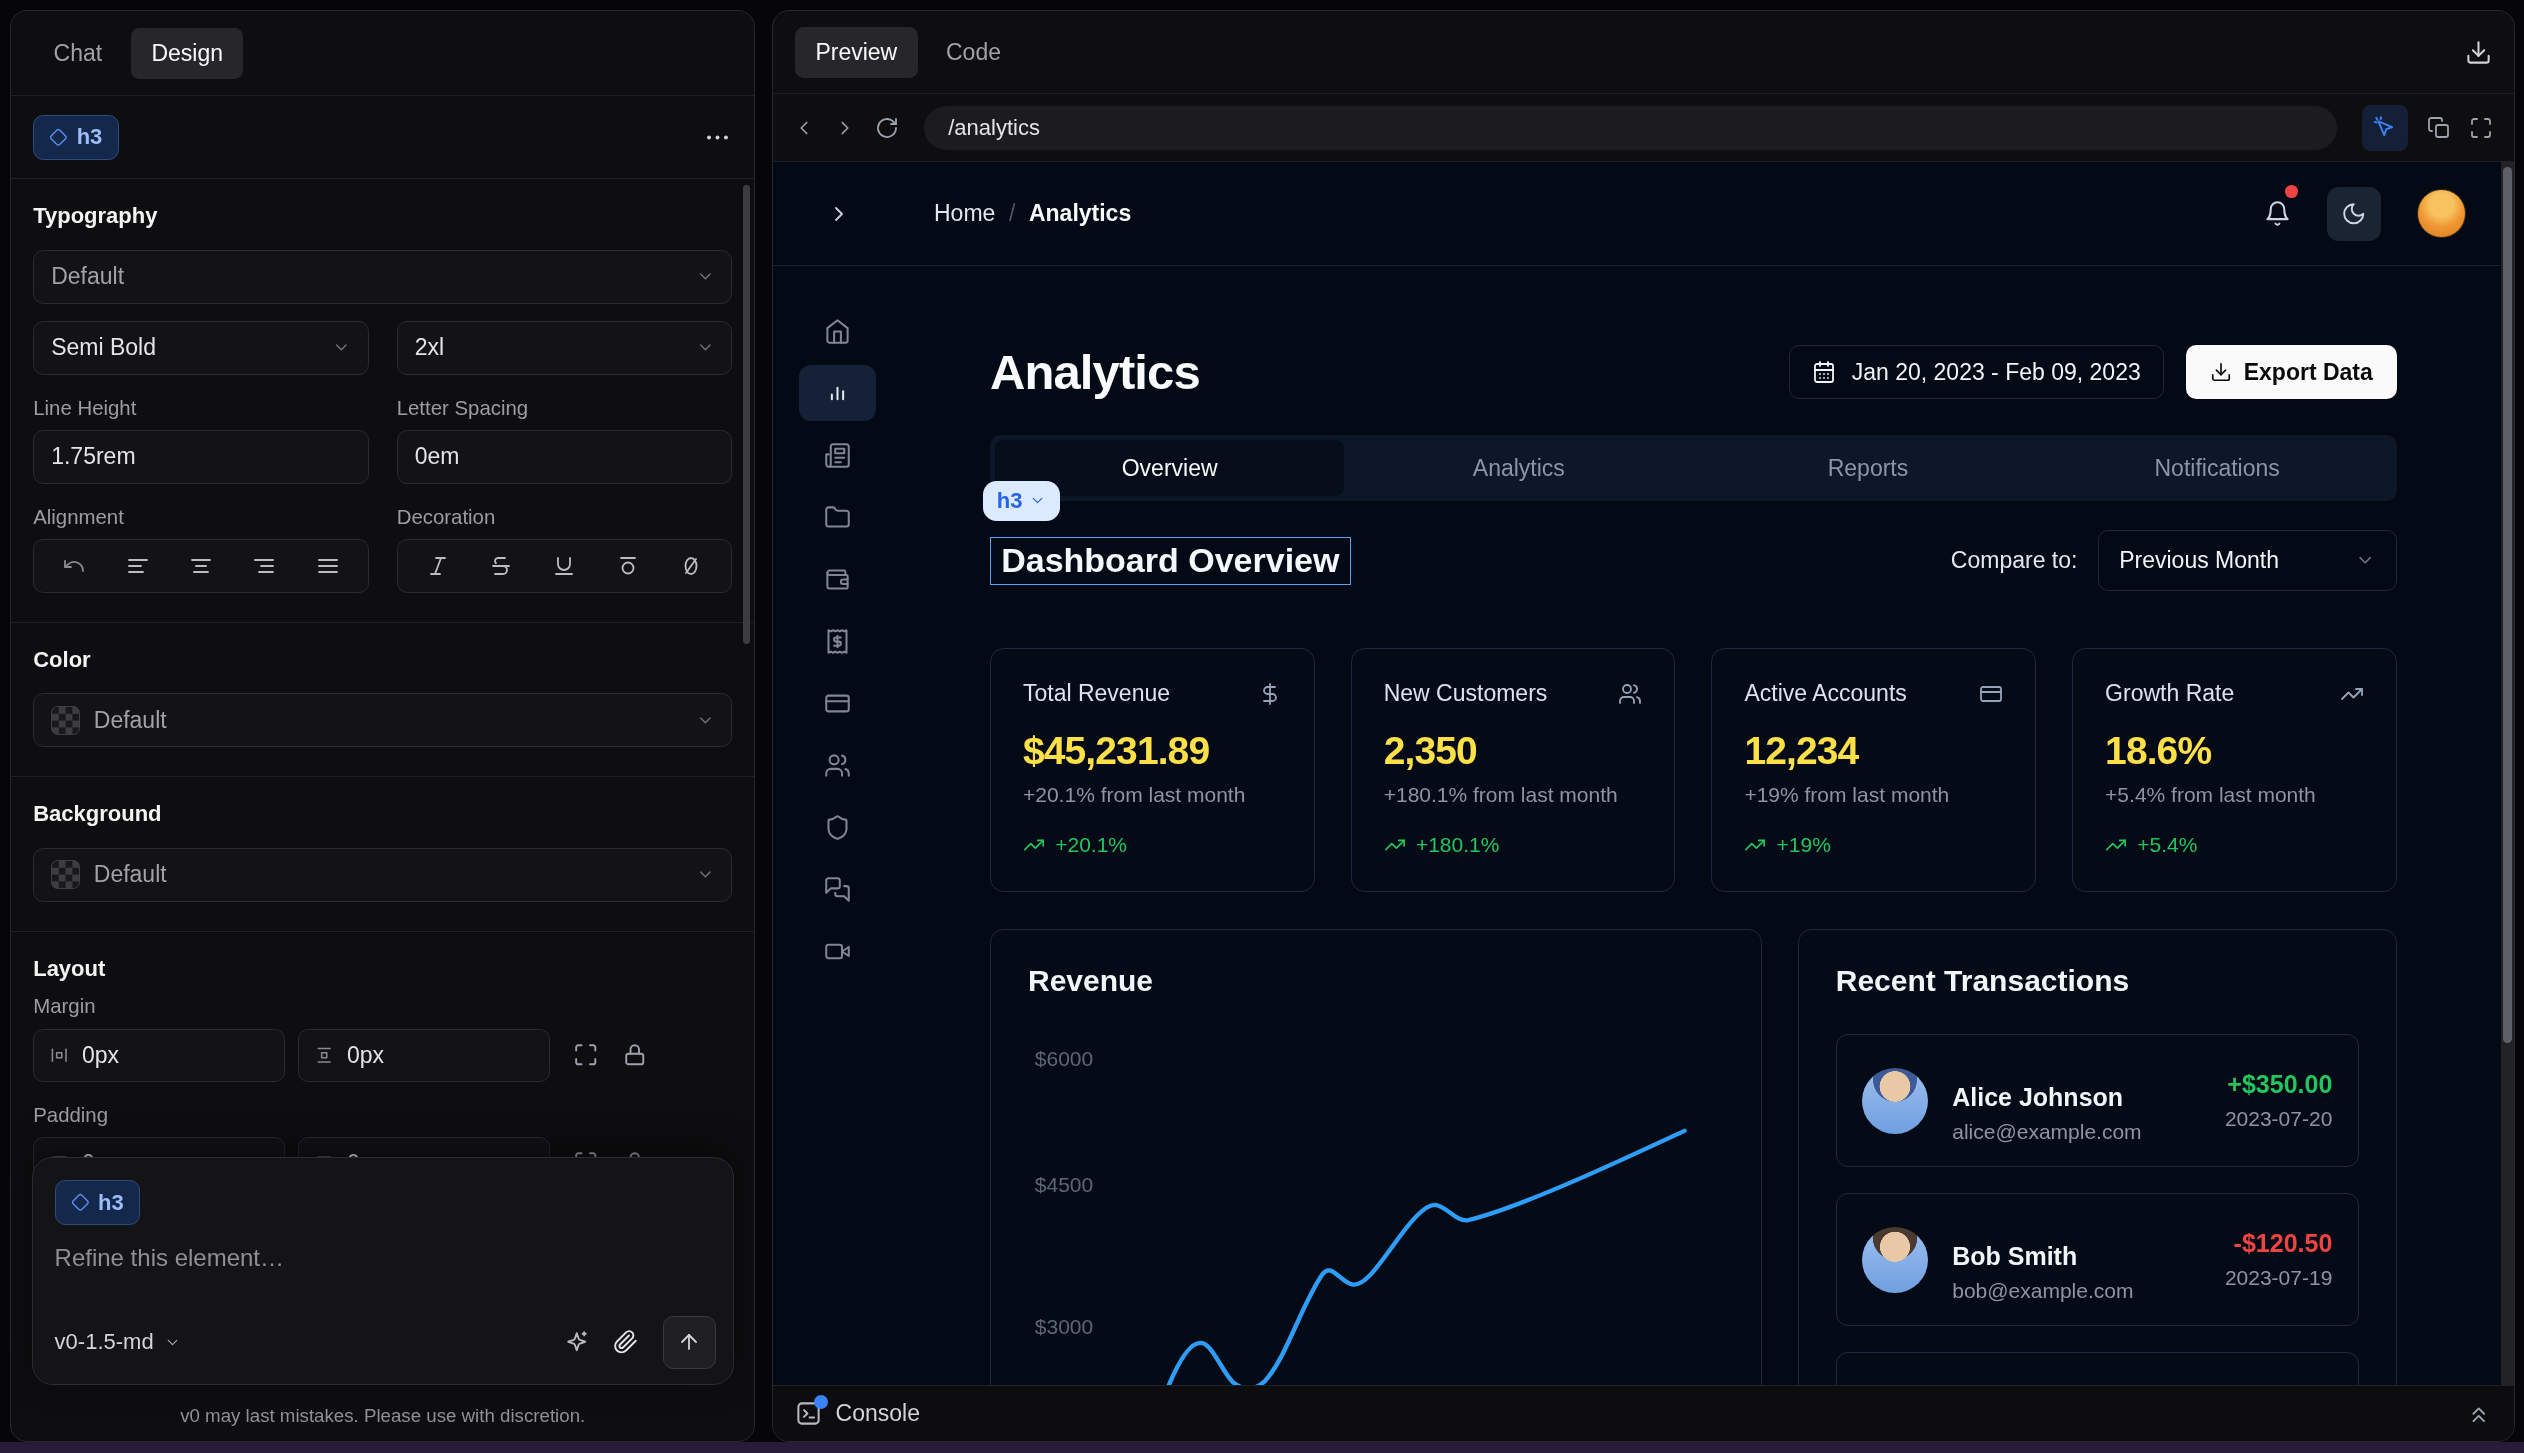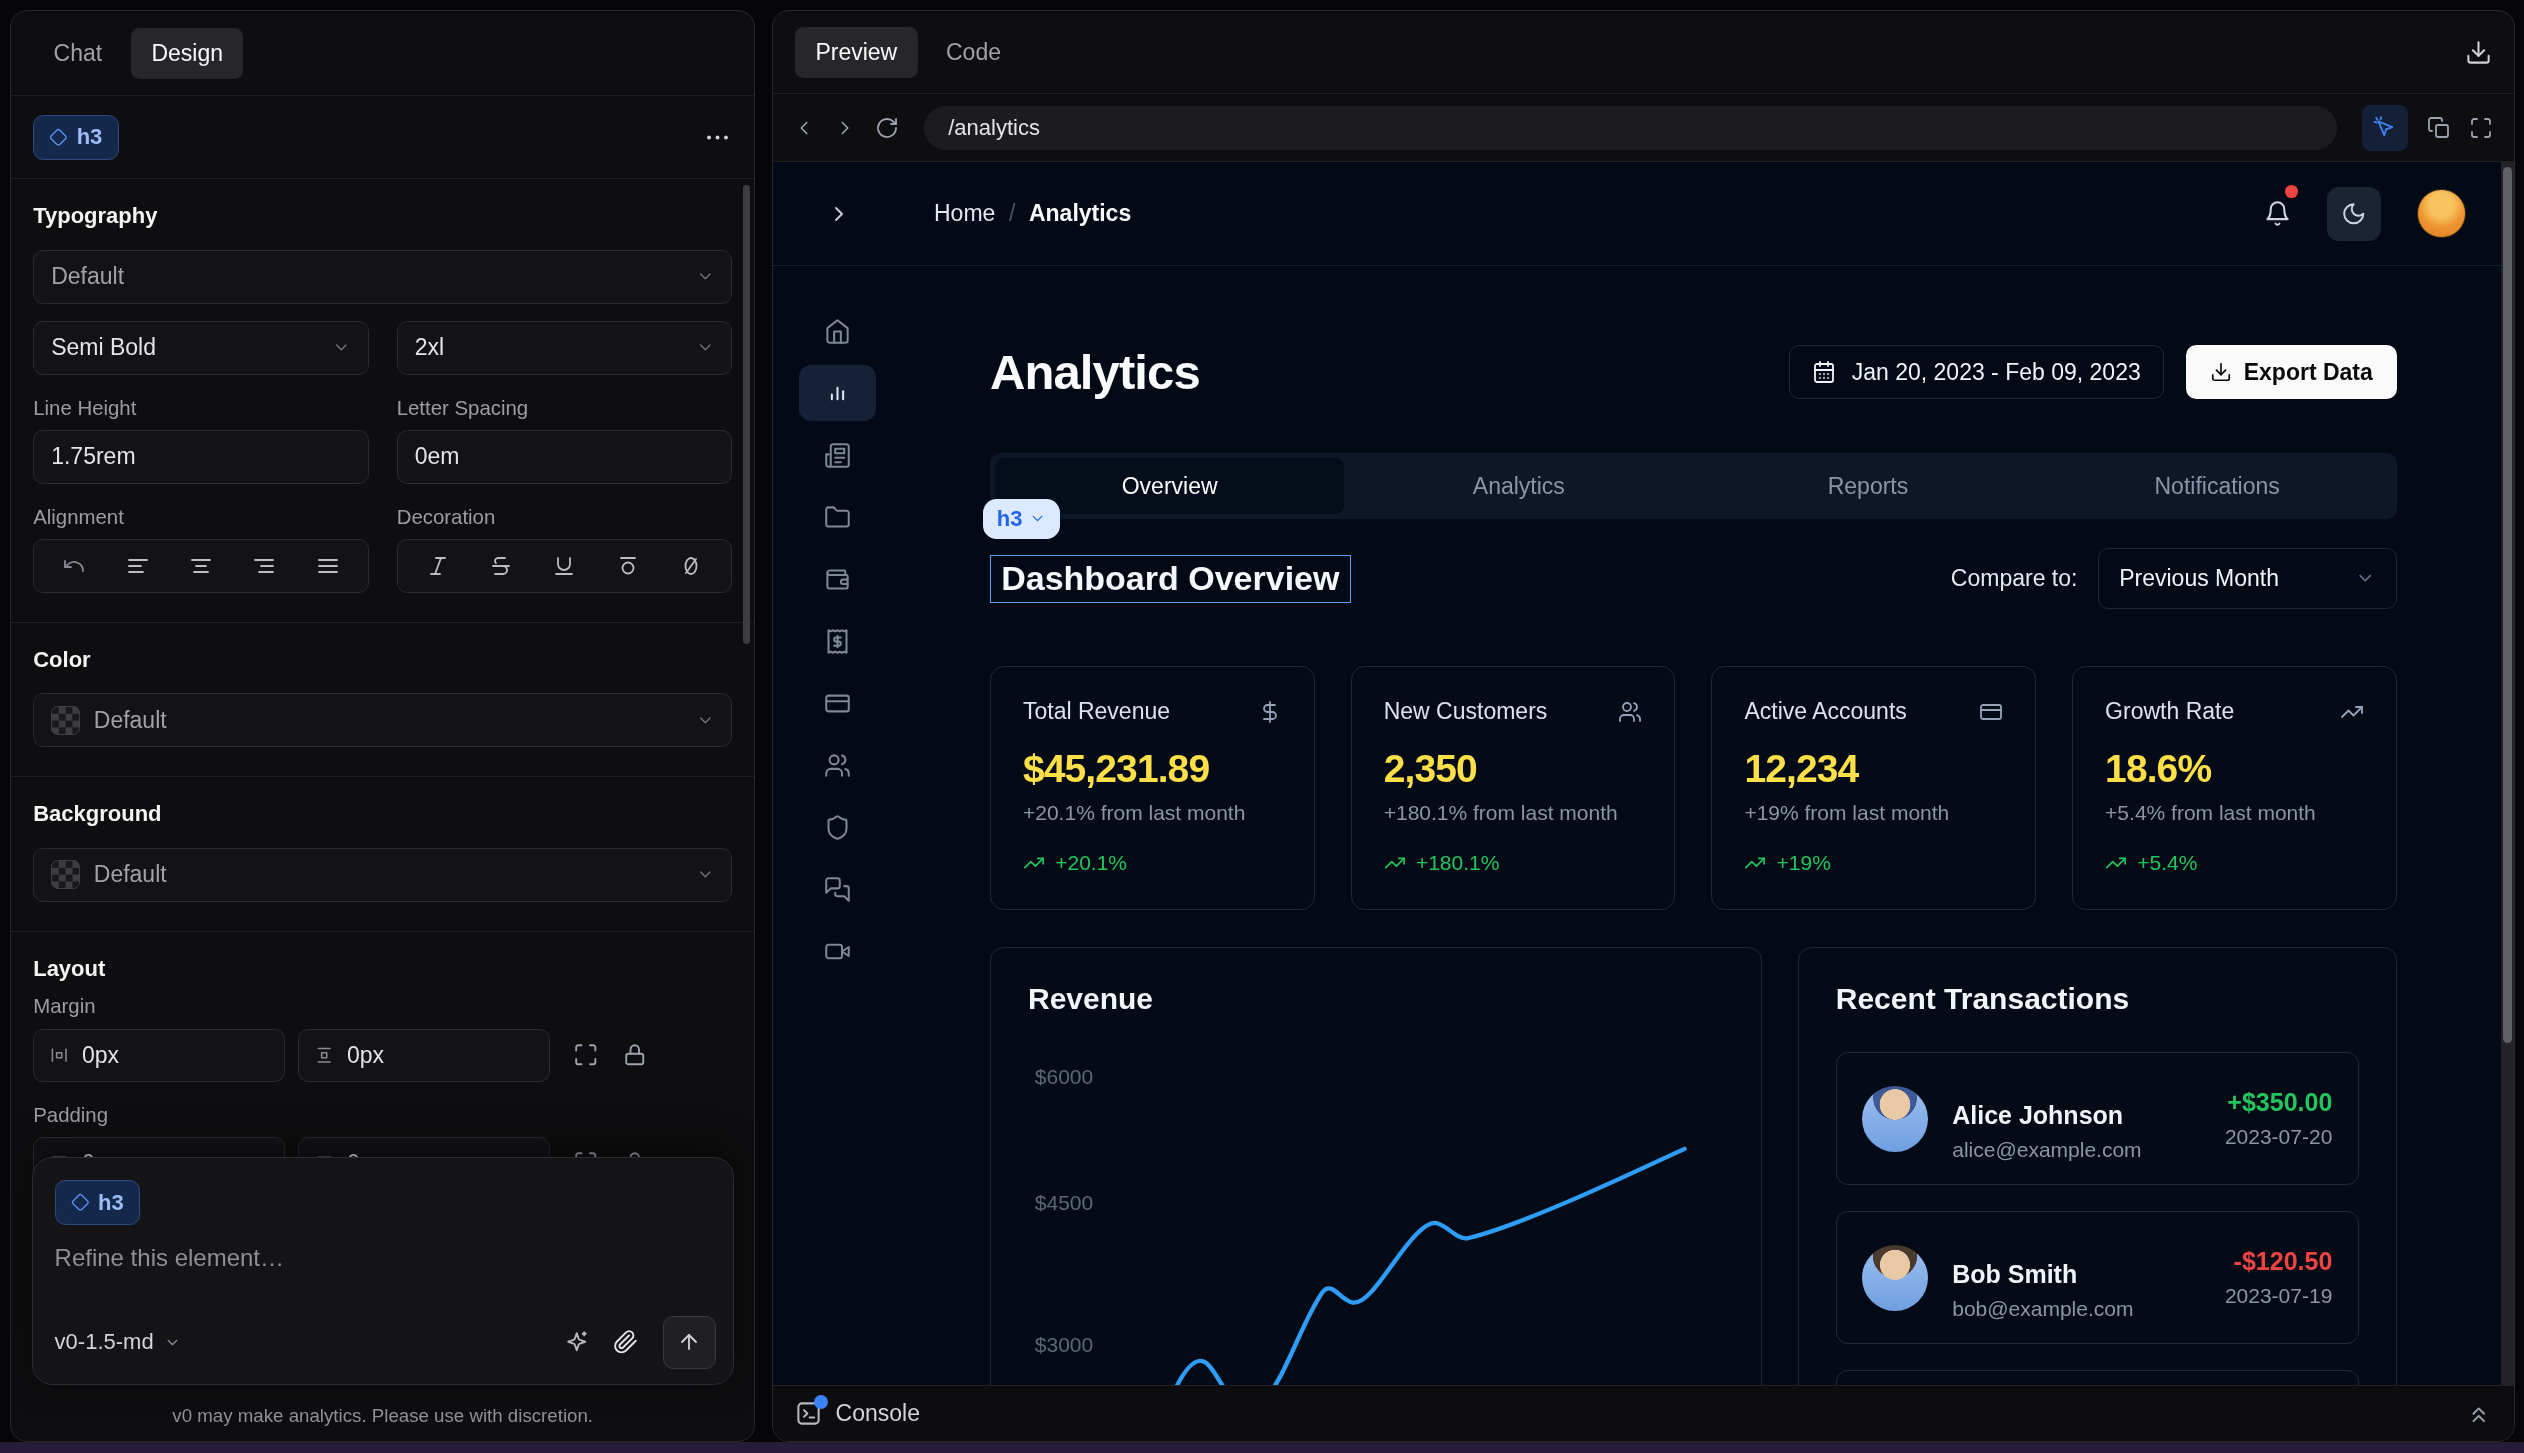--- a/index.html
+++ b/index.html
@@ -82,21 +82,21 @@
   .rail { width:129px; padding-top:34px; display:flex; flex-direction:column; align-items:center; color:#7d8796; flex:none; }
   .rail-item { height:62px; display:flex; align-items:center; justify-content:center; width:100%; }
   .rail-active { width:77px; height:56px; background:#152136; border-radius:12px; display:flex; align-items:center; justify-content:center; color:#e2e8f0; }
 
   .main { flex:1; padding:78px 117px 0 88px; position:relative; }
   .title-row { display:flex; align-items:center; }
   .page-title { font-size:49px; font-weight:800; color:#f8fafc; letter-spacing:-0.9px; }
   .date-btn { height:54px; display:flex; align-items:center; gap:15.3px; border:0.9px solid #1e293b; border-radius:10.2px; padding:0 22px; font-size:23px; color:#f1f5f9; margin-right:22px; }
   .export-btn { height:54px; display:flex; align-items:center; gap:12px; background:#fafafa; border-radius:10.2px; padding:0 24px; font-size:23px; font-weight:600; color:#0a0a0a; }
 
-  .nav-tabs { margin-top:53px; height:66px; background:#0e1728; border-radius:10.2px; padding:5.1px; display:flex; }
+  .nav-tabs { margin-top:35px; height:66px; background:#0e1728; border-radius:10.2px; padding:5.1px; display:flex; }
   .nav-tab { flex:1; display:flex; align-items:center; justify-content:center; font-size:23px; color:#8b95a6; border-radius:8.5px; }
   .nav-tab.active { background:#050d1b; color:#f8fafc; font-weight:500; }
 
   .head-row { position:relative; margin-top:29px; display:flex; align-items:center; }
   .sel-chip { position:absolute; top:-49px; left:-6.8px; background:#dbeafe; border-radius:13.6px; padding:6.8px 13.6px; display:flex; align-items:center; gap:6.8px; font-size:22px; font-weight:700; color:#2563eb; }
   .sel-chip .ic { color:#2563eb; }
   .outlined-h { border:1.7px solid #5ea0f8; padding:3.4px 10.2px; font-size:34px; font-weight:700; color:#f4f7fb; }
   .compare-lbl { font-size:23px; color:#e2e8f0; margin-right:20.4px; font-weight:500; }
   .compare-sel { width:299px; height:61px; border:0.9px solid #1e293b; border-radius:10.2px; display:flex; align-items:center; justify-content:space-between; padding:0 20.4px; font-size:23px; color:#f1f5f9; }
   .compare-sel .chev { color:#64748b; }
@@ -530,21 +530,21 @@
       <svg class="ic" width="25.5" height="25.5" style="color:#e4e4e7" viewBox="0 0 30 30">
           <use href="#i-clip"></use>
         </svg>
       <div class="send-btn">
         <svg class="ic" width="24" height="24" viewBox="0 0 28 28">
             <use href="#i-arrowup"></use>
           </svg>
       </div>
     </div>
   </div>
-  <div class="disclaimer">v0 may make analytics. Please use with discretion.</div>
+  <div class="disclaimer">v0 may last mistakes. Please use with discretion.</div>
   <div class="lp-scrollthumb"></div>
 </div>
 
 <div class="panel" id="right-panel">
   <div class="rp-header">
     <div class="pill-tab active">Preview</div>
     <div class="pill-tab">Code</div>
     <svg class="ic dl" width="27" height="27" viewBox="0 0 32 32">
         <use href="#i-download"></use>
       </svg>

